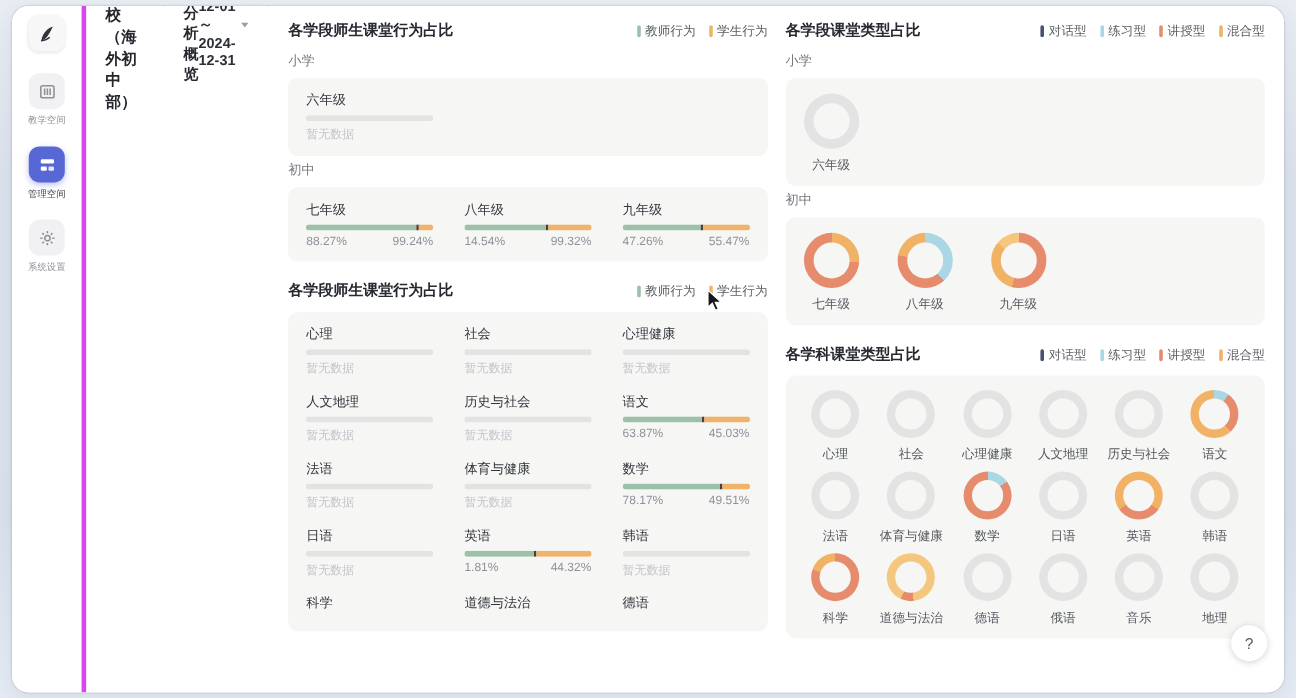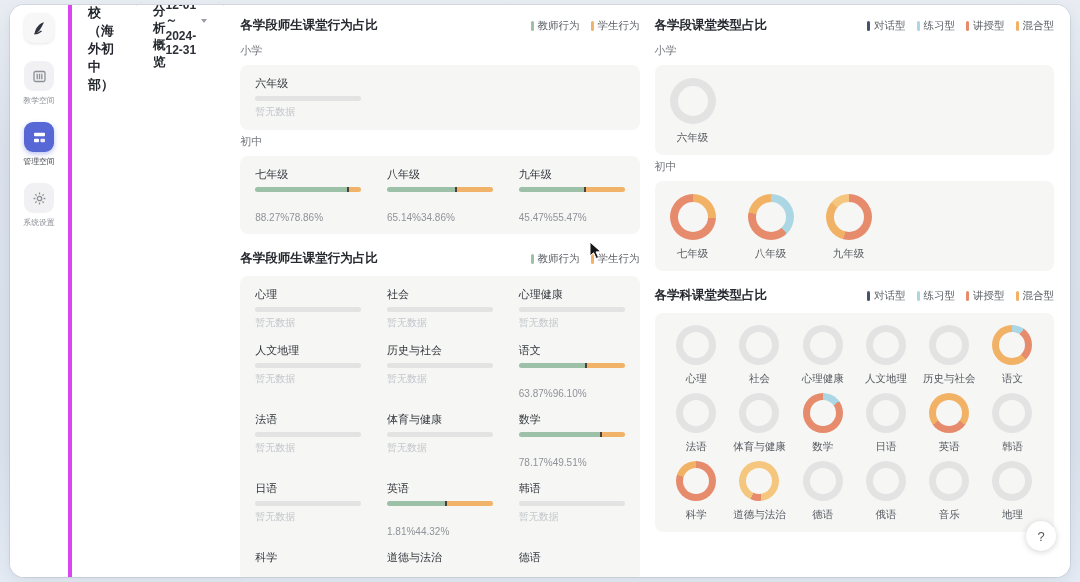--- a/index.html
+++ b/index.html
@@ -50,21 +50,21 @@
   .lg-txt{font-size:10.5px;color:#5a5e64;}
   .sec-label{font-size:11px;color:#73767c;margin:4px 0 7px 0;}
   .card{background:#f6f6f5;border-radius:8px;padding:11px 15px;}
   .grid3{display:grid;grid-template-columns:1fr 1fr 1fr;column-gap:26px;row-gap:13px;}
   
   .bar-item{min-width:0;}
   .bar-name{font-size:11px;color:#33373d;margin-bottom:5px;}
   .bar-track{height:5px;border-radius:3px;overflow:hidden;display:flex;}
   .bar-track i{display:block;height:100%;}
   .tick{flex:0 0 2px;background:#4a4038;}
-  .bar-vals{display:flex;font-size:10px;color:#8f9298;margin-top:20px;}
+  .bar-vals{display:flex;justify-content:space-between;font-size:10px;color:#8f9298;margin-top:4px;}
   .bar-empty{font-size:10px;color:#c3c6ca;margin-top:4px;}
   
   .donut-row{display:flex;gap:32px;padding:13px 15px 10px 15px;}
   .donut-item{display:flex;flex-direction:column;align-items:center;}
   .donut{border-radius:50%;position:relative;}
   .donut::after{content:"";position:absolute;inset:8px;border-radius:50%;background:#f6f6f5;}
   .d46{width:46px;height:46px;}
   .d40{width:40px;height:40px;}
   .d40::after{inset:7px;}
   .donut-label{font-size:10.5px;color:#55595f;margin-top:7px;white-space:nowrap;}
@@ -169,44 +169,44 @@
               <div class="card grid3">
                 <div class="bar-item">
                   <div class="bar-name">七年级</div>
                   <div class="bar-track">
                     <i style="flex: 88.27 1 0%; background: rgb(156, 192, 168);"></i>
                     <i class="tick"></i>
                     <i style="flex: 11.73 1 0%; background: rgb(240, 179, 105);"></i>
                   </div>
                   <div class="bar-vals">
                     <span>88.27%</span>
-                    <span>78.86%</span>
+                    <span>99.24%</span>
                   </div>
                 </div>
                 <div class="bar-item">
                   <div class="bar-name">八年级</div>
                   <div class="bar-track">
                     <i style="flex: 65.14 1 0%; background: rgb(156, 192, 168);"></i>
                     <i class="tick"></i>
                     <i style="flex: 34.86 1 0%; background: rgb(240, 179, 105);"></i>
                   </div>
                   <div class="bar-vals">
-                    <span>65.14%</span>
-                    <span>34.86%</span>
+                    <span>14.54%</span>
+                    <span>99.32%</span>
                   </div>
                 </div>
                 <div class="bar-item">
                   <div class="bar-name">九年级</div>
                   <div class="bar-track">
                     <i style="flex: 62.97 1 0%; background: rgb(156, 192, 168);"></i>
                     <i class="tick"></i>
                     <i style="flex: 37.03 1 0%; background: rgb(240, 179, 105);"></i>
                   </div>
                   <div class="bar-vals">
-                    <span>45.47%</span>
+                    <span>47.26%</span>
                     <span>55.47%</span>
                   </div>
                 </div>
               </div>
             </div>
         </section>
 
         <section class="panel">
           <div class="phead">
             <h3>各学段师生课堂行为占比</h3>
@@ -259,21 +259,21 @@
               </div>
               <div class="bar-item">
                 <div class="bar-name">语文</div>
                 <div class="bar-track">
                   <i style="flex: 63.87 1 0%; background: rgb(156, 192, 168);"></i>
                   <i class="tick"></i>
                   <i style="flex: 36.13 1 0%; background: rgb(240, 179, 105);"></i>
                 </div>
                 <div class="bar-vals">
                   <span>63.87%</span>
-                  <span>96.10%</span>
+                  <span>45.03%</span>
                 </div>
               </div>
               <div class="bar-item">
                 <div class="bar-name">法语</div>
                 <div class="bar-track">
                   <i style="flex: 1 1 0%; background: rgb(227, 227, 228);"></i>
                 </div>
                 <div class="bar-empty">暂无数据</div>
               </div>
               <div class="bar-item">

